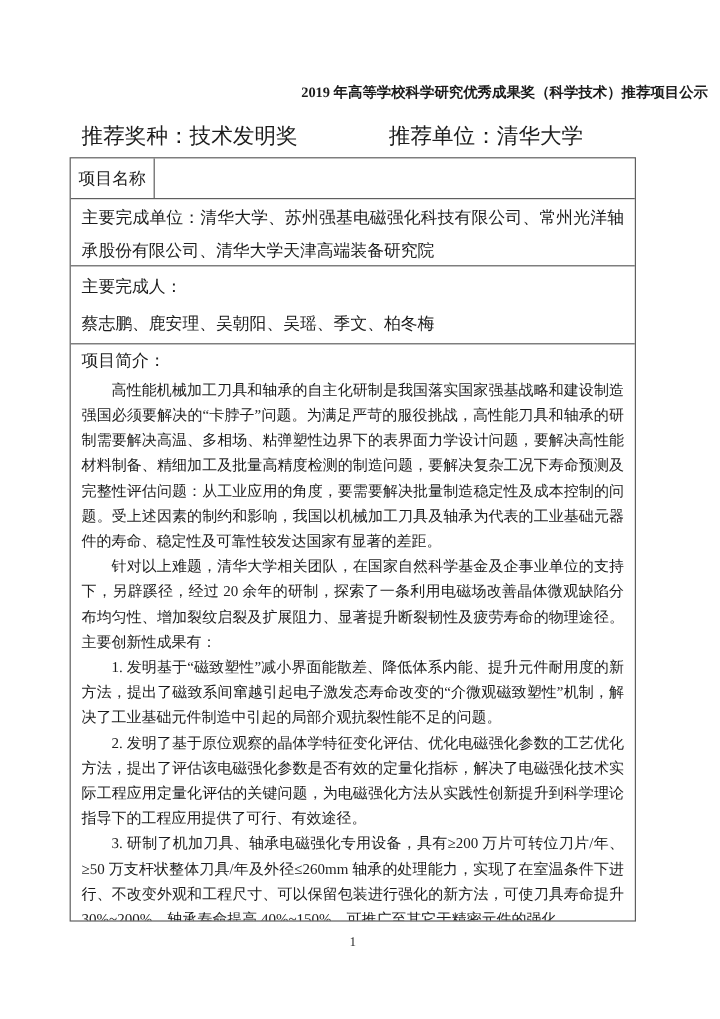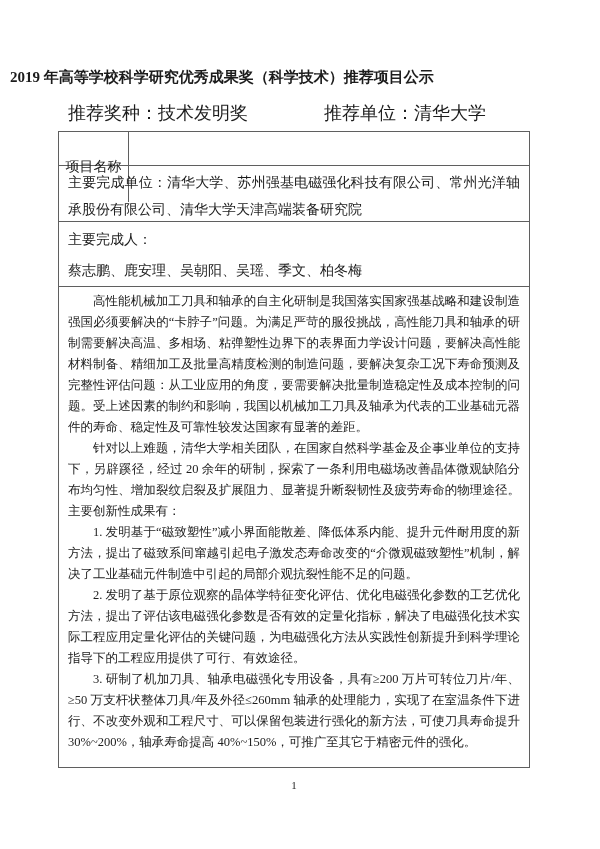--- a/index.html
+++ b/index.html
@@ -13,22 +13,22 @@
     height: 849px;
     margin: 0 auto;
     background: #ffffff;
     color: #1c1c1c;
     font-family: "Liberation Serif", "DejaVu Serif", serif;
     overflow: hidden;
     box-sizing: border-box;
   }
   .doc-title {
     margin: 64px 10px 0 10px;
-    text-align: left;
-    font-size: 15px;
+    text-align: right;
+    font-size: 12px;
     font-weight: bold;
     line-height: 26px;
     white-space: nowrap;
   }
   .content {
     margin-left: 58px;
     width: 472px;
   }
   .meta-row {
     display: flex;
@@ -40,21 +40,20 @@
   }
   .info-table {
     margin-top: 8px;
     border: 1px solid #5f5f5f;
     box-sizing: border-box;
   }
   .row {
     box-sizing: border-box;
     border-top: 1px solid #5f5f5f;
     font-size: 14px;
-    flex-direction: column;
   }
   .row:first-child { border-top: none; }
   .row-project {
     display: flex;
     height: 33px;
     align-items: stretch;
   }
   .cell-label {
     width: 70px;
     flex: 0 0 70px;
@@ -127,20 +126,21 @@
       </div>
 
       <div class="row row-units">主要完成单位：清华大学、苏州强基电磁强化科技有限公司、常州光洋轴承股份有限公司、清华大学天津高端装备研究院</div>
 
       <div class="row row-people">
         <span class="people-label">主要完成人：</span>
         <span class="people-names">蔡志鹏、鹿安理、吴朝阳、吴瑶、季文、柏冬梅</span>
       </div>
 
       <div class="row row-intro">
+        <div class="intro-label">项目简介：</div>
         <div class="intro-text">
           <p>高性能机械加工刀具和轴承的自主化研制是我国落实国家强基战略和建设制造强国必须要解决的“卡脖子”问题。为满足严苛的服役挑战，高性能刀具和轴承的研制需要解决高温、多相场、粘弹塑性边界下的表界面力学设计问题，要解决高性能材料制备、精细加工及批量高精度检测的制造问题，要解决复杂工况下寿命预测及完整性评估问题：从工业应用的角度，要需要解决批量制造稳定性及成本控制的问题。受上述因素的制约和影响，我国以机械加工刀具及轴承为代表的工业基础元器件的寿命、稳定性及可靠性较发达国家有显著的差距。</p>
           <p>针对以上难题，清华大学相关团队，在国家自然科学基金及企事业单位的支持下，另辟蹊径，经过 20 余年的研制，探索了一条利用电磁场改善晶体微观缺陷分布均匀性、增加裂纹启裂及扩展阻力、显著提升断裂韧性及疲劳寿命的物理途径。主要创新性成果有：</p>
           <p>1. 发明基于“磁致塑性”减小界面能散差、降低体系内能、提升元件耐用度的新方法，提出了磁致系间窜越引起电子激发态寿命改变的“介微观磁致塑性”机制，解决了工业基础元件制造中引起的局部介观抗裂性能不足的问题。</p>
           <p>2. 发明了基于原位观察的晶体学特征变化评估、优化电磁强化参数的工艺优化方法，提出了评估该电磁强化参数是否有效的定量化指标，解决了电磁强化技术实际工程应用定量化评估的关键问题，为电磁强化方法从实践性创新提升到科学理论指导下的工程应用提供了可行、有效途径。</p>
           <p>3. 研制了机加刀具、轴承电磁强化专用设备，具有≥200 万片可转位刀片/年、≥50 万支杆状整体刀具/年及外径≤260mm 轴承的处理能力，实现了在室温条件下进行、不改变外观和工程尺寸、可以保留包装进行强化的新方法，可使刀具寿命提升 30%~200%，轴承寿命提高 40%~150%，可推广至其它于精密元件的强化。</p>
         </div>
       </div>
 
     </div>

